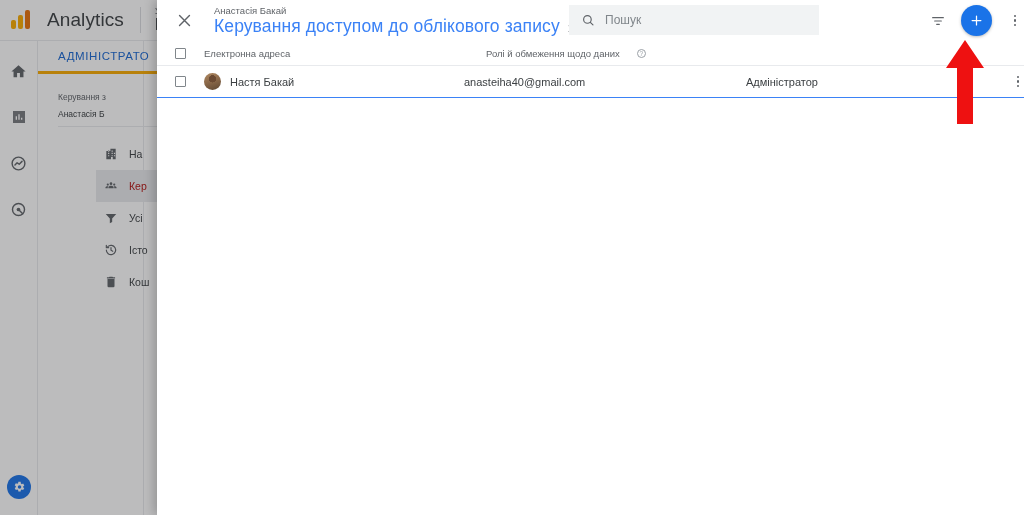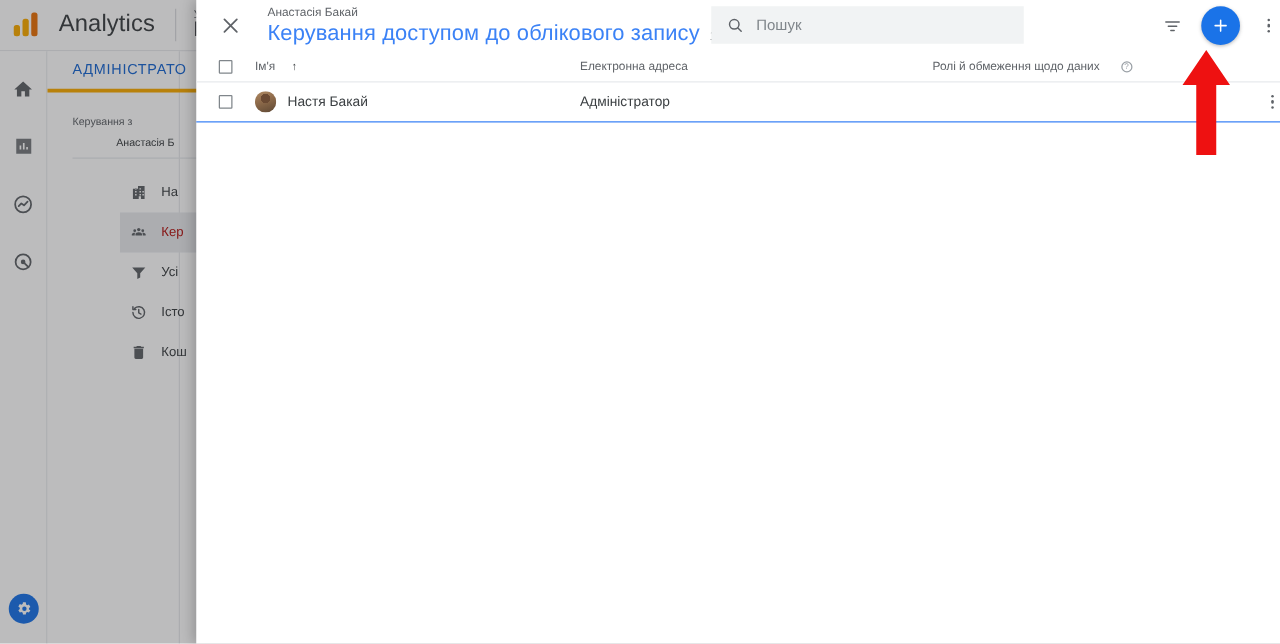--- a/index.html
+++ b/index.html
@@ -54,21 +54,21 @@
     position: absolute; left: 20px; top: 9px;
     font-size: 11.5px; color: #1967d2; letter-spacing: .6px; white-space: nowrap;
   }
   .bg-tab-underline {
     position: absolute; left: 0; top: 30px; width: 160px; height: 3px; background: #f9ab00;
   }
   .bg-acct-label {
     position: absolute; left: 58px; top: 92px; font-size: 8.5px; color: #5f6368; white-space: nowrap;
   }
   .bg-acct-name {
-    position: absolute; left: 58px; top: 109px; font-size: 8.5px; color: #3c4043; white-space: nowrap; margin-left: 35px;
+    position: absolute; left: 58px; top: 109px; font-size: 8.5px; color: #3c4043; white-space: nowrap;
   }
   .bg-acct-rule {
     position: absolute; left: 58px; top: 126px; width: 120px; height: 1px; background: #e8eaed;
   }
   .bg-menu { position: absolute; left: 96px; top: 138px; width: 130px; }
   .bg-menu-item {
     height: 32px; display: flex; align-items: center; gap: 11px;
     padding-left: 8px; font-size: 10.5px; color: #3c4043; white-space: nowrap;
   }
   .bg-menu-item.sel { background: #e8eaed; color: #b31412; }
@@ -312,42 +312,39 @@
               <i></i>
             </span>
         </button>
       </div>
     </div>
 
     <div class="tbl-head">
       <div class="c-check">
         <span class="cb"></span>
       </div>
-      <div class="c-name">
-        <span>Ім'я</span>
-        <span class="sort-ar">↑</span>
-      </div>
       <div class="c-email">
         <span>Електронна адреса</span>
       </div>
       <div class="c-role">
         <span>Ролі й обмеження щодо даних</span>
         <span class="help-i">?</span>
       </div>
       <div class="c-menu"></div>
     </div>
 
     <div class="tbl-row">
       <div class="c-check">
         <span class="cb"></span>
       </div>
       <div class="c-name">
         <span class="avatar"></span>
         <span>Настя Бакай</span>
       </div>
+      <div class="c-email">anasteiha40@gmail.com</div>
       <div class="c-role">Адміністратор</div>
       <div class="c-menu">
         <span class="dots">
             <i></i>
             <i></i>
             <i></i>
           </span>
       </div>
     </div>
   </div>

